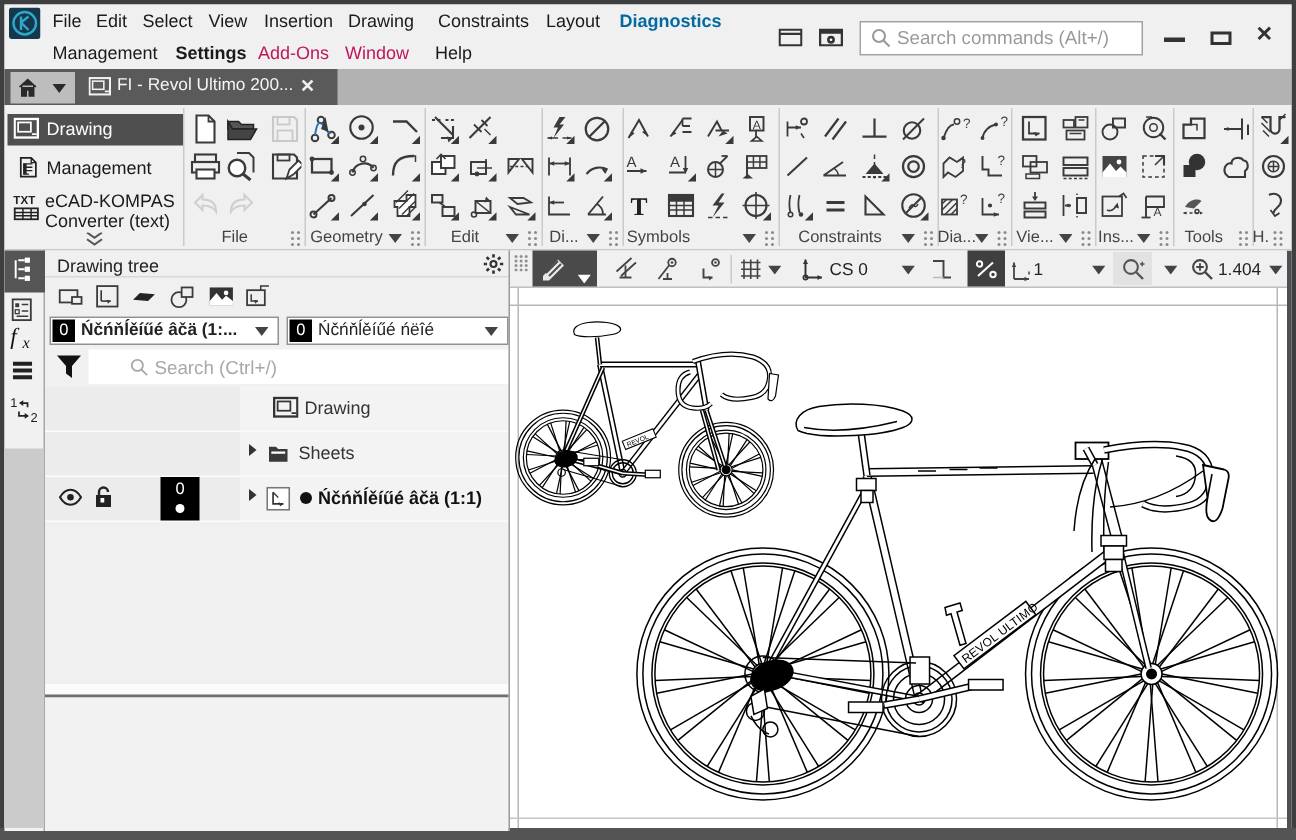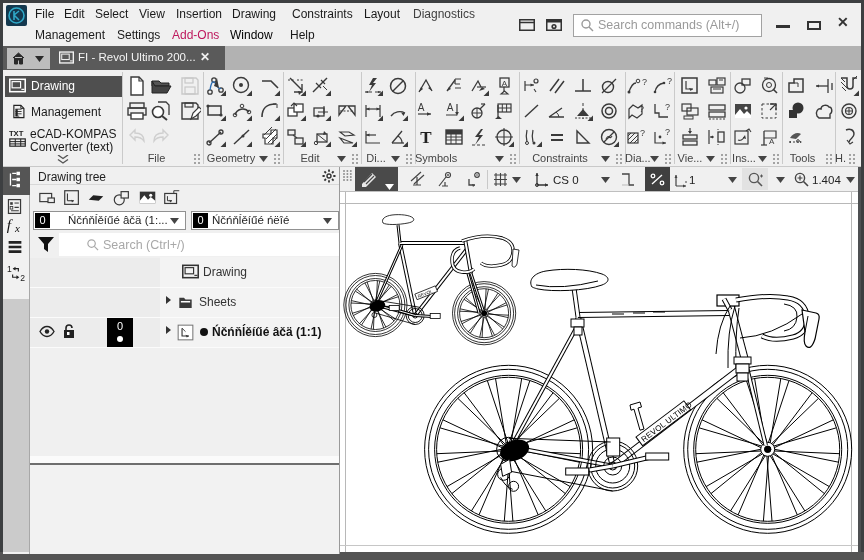--- a/index.html
+++ b/index.html
@@ -18,25 +18,25 @@
 <path d="M8 6v9M8 10l5-4M8 10l5 5" stroke="#2fa8c8" stroke-width="1.6" fill="none"></path>
 </svg>
 <div class="abs" style="left:35px;top:7px;font-size:12px;color:#1a1a1a;font-weight:normal;white-space:nowrap;">File</div>
 <div class="abs" style="left:64px;top:7px;font-size:12px;color:#1a1a1a;font-weight:normal;white-space:nowrap;">Edit</div>
 <div class="abs" style="left:95px;top:7px;font-size:12px;color:#1a1a1a;font-weight:normal;white-space:nowrap;">Select</div>
 <div class="abs" style="left:139px;top:7px;font-size:12px;color:#1a1a1a;font-weight:normal;white-space:nowrap;">View</div>
 <div class="abs" style="left:176px;top:7px;font-size:12px;color:#1a1a1a;font-weight:normal;white-space:nowrap;">Insertion</div>
 <div class="abs" style="left:232px;top:7px;font-size:12px;color:#1a1a1a;font-weight:normal;white-space:nowrap;">Drawing</div>
 <div class="abs" style="left:292px;top:7px;font-size:12px;color:#1a1a1a;font-weight:normal;white-space:nowrap;">Constraints</div>
 <div class="abs" style="left:364px;top:7px;font-size:12px;color:#1a1a1a;font-weight:normal;white-space:nowrap;">Layout</div>
-<div class="abs" style="left:413px;top:7px;font-size:12px;color:#404040;font-weight:normal;white-space:nowrap;text-align:right;">Diagnostics</div>
+<div class="abs" style="left:413px;top:7px;font-size:12px;color:#0369a1;font-weight:bold;white-space:nowrap;text-align:right;">Diagnostics</div>
 <div class="abs" style="left:35px;top:28px;font-size:12px;color:#1a1a1a;font-weight:normal;white-space:nowrap;">Management</div>
-<div class="abs" style="left:117px;top:28px;font-size:12px;color:#1a1a1a;font-weight:normal;white-space:nowrap;">Settings</div>
+<div class="abs" style="left:117px;top:28px;font-size:12px;color:#1a1a1a;font-weight:bold;white-space:nowrap;">Settings</div>
 <div class="abs" style="left:172px;top:28px;font-size:12px;color:#be185d;font-weight:normal;white-space:nowrap;">Add-Ons</div>
-<div class="abs" style="left:230px;top:28px;font-size:12px;color:#000000;font-weight:normal;white-space:nowrap;">Window</div>
+<div class="abs" style="left:230px;top:28px;font-size:12px;color:#be185d;font-weight:normal;white-space:nowrap;">Window</div>
 <div class="abs" style="left:290px;top:28px;font-size:12px;color:#1a1a1a;font-weight:normal;white-space:nowrap;">Help</div>
 <svg class="abs" style="left:519px;top:19px" width="16" height="12" viewBox="0 0 16 12">
     <rect x="0.75" y="0.75" width="14.5" height="10.5" fill="none" stroke="#333" stroke-width="1.5"></rect>
     <path d="M1 3.5h14" stroke="#333" stroke-width="1.5"></path>
   </svg>
 <svg class="abs" style="left:546px;top:19px" width="16" height="12" viewBox="0 0 16 12">
     <rect x="0.75" y="0.75" width="14.5" height="10.5" fill="none" stroke="#333" stroke-width="1.5"></rect>
     <rect x="1" y="1" width="14" height="2.5" fill="#333"></rect>
     <circle cx="8" cy="7.5" r="2.6" fill="#333"></circle>
     <circle cx="8" cy="7.5" r="0.9" fill="#fff"></circle>
@@ -570,21 +570,21 @@
       <g fill="#8a8a8a">
         <circle cx="2" cy="2" r="1"></circle>
         <circle cx="6" cy="2" r="1"></circle>
         <circle cx="2" cy="6" r="1"></circle>
         <circle cx="6" cy="6" r="1"></circle>
         <circle cx="2" cy="10" r="1"></circle>
         <circle cx="6" cy="10" r="1"></circle>
       </g>
     </svg>
   </div>
-<div class="abs" style="left:415px;top:152px;width:80px;height:13px;text-align:left;font-size:11px;color:#444;overflow:hidden">Symbols</div>
+<div class="abs" style="left:399px;top:152px;width:80px;height:13px;text-align:center;font-size:11px;color:#444;overflow:hidden">Symbols</div>
 <div class="abs" style="left:495px;top:156px">
     <svg style="display:block" width="9" height="6" viewBox="0 0 9 6">
       <path d="M0 0h9L4.5 6z" fill="#444"></path>
     </svg>
   </div>
 <div class="abs" style="left:509px;top:153px">
     <svg style="display:block" width="8" height="12" viewBox="0 0 8 12">
       <g fill="#8a8a8a">
         <circle cx="2" cy="2" r="1"></circle>
         <circle cx="6" cy="2" r="1"></circle>
@@ -757,21 +757,21 @@
     <circle cx="14" cy="8" r="1.7" fill="#fff"></circle>
   </svg>
 <svg style="position:absolute;left:162px;top:188px" width="20" height="20" viewBox="0 0 22 22">
     <rect x="3" y="6" width="13" height="11" fill="none" stroke="#3a3a3a" stroke-width="1.3"></rect>
     <path d="M6 9v5h5" fill="none" stroke="#3a3a3a" stroke-width="1.1"></path>
     <path d="M11 14l-3-1 1 3z" fill="#3a3a3a"></path>
     <path d="M13 6V3h6" fill="none" stroke="#3a3a3a" stroke-width="1.1"></path>
   </svg>
 <div class="abs" style="left:33px;top:211px;width:153px;height:19px;background:#fff;border:1px solid #919191"></div>
 <div class="abs" style="left:35px;top:213px;width:15px;height:15px;background:#000;color:#fff;font-size:11px;text-align:center;line-height:15px">0</div>
-<div class="abs" style="left:68px;top:214px;font-size:11.5px;color:#222;font-weight:normal;white-space:nowrap;">Ńčńňĺěíűé âčä (1:...</div>
+<div class="abs" style="left:54px;top:214px;font-size:11.5px;color:#222;font-weight:bold;white-space:nowrap;">Ńčńňĺěíűé âčä (1:...</div>
 <div class="abs" style="left:170px;top:218px">
     <svg style="display:block" width="9" height="6" viewBox="0 0 9 6">
       <path d="M0 0h9L4.5 6z" fill="#444"></path>
     </svg>
   </div>
 <div class="abs" style="left:191px;top:211px;width:148px;height:19px;background:#fff;border:1px solid #919191"></div>
 <div class="abs" style="left:193px;top:213px;width:15px;height:15px;background:#000;color:#fff;font-size:11px;text-align:center;line-height:15px">0</div>
 <div class="abs" style="left:212px;top:214px;font-size:11.5px;color:#222;font-weight:normal;white-space:nowrap;">Ńčńňĺěíűé ńëîé</div>
 <div class="abs" style="left:323px;top:218px">
     <svg style="display:block" width="9" height="6" viewBox="0 0 9 6">

